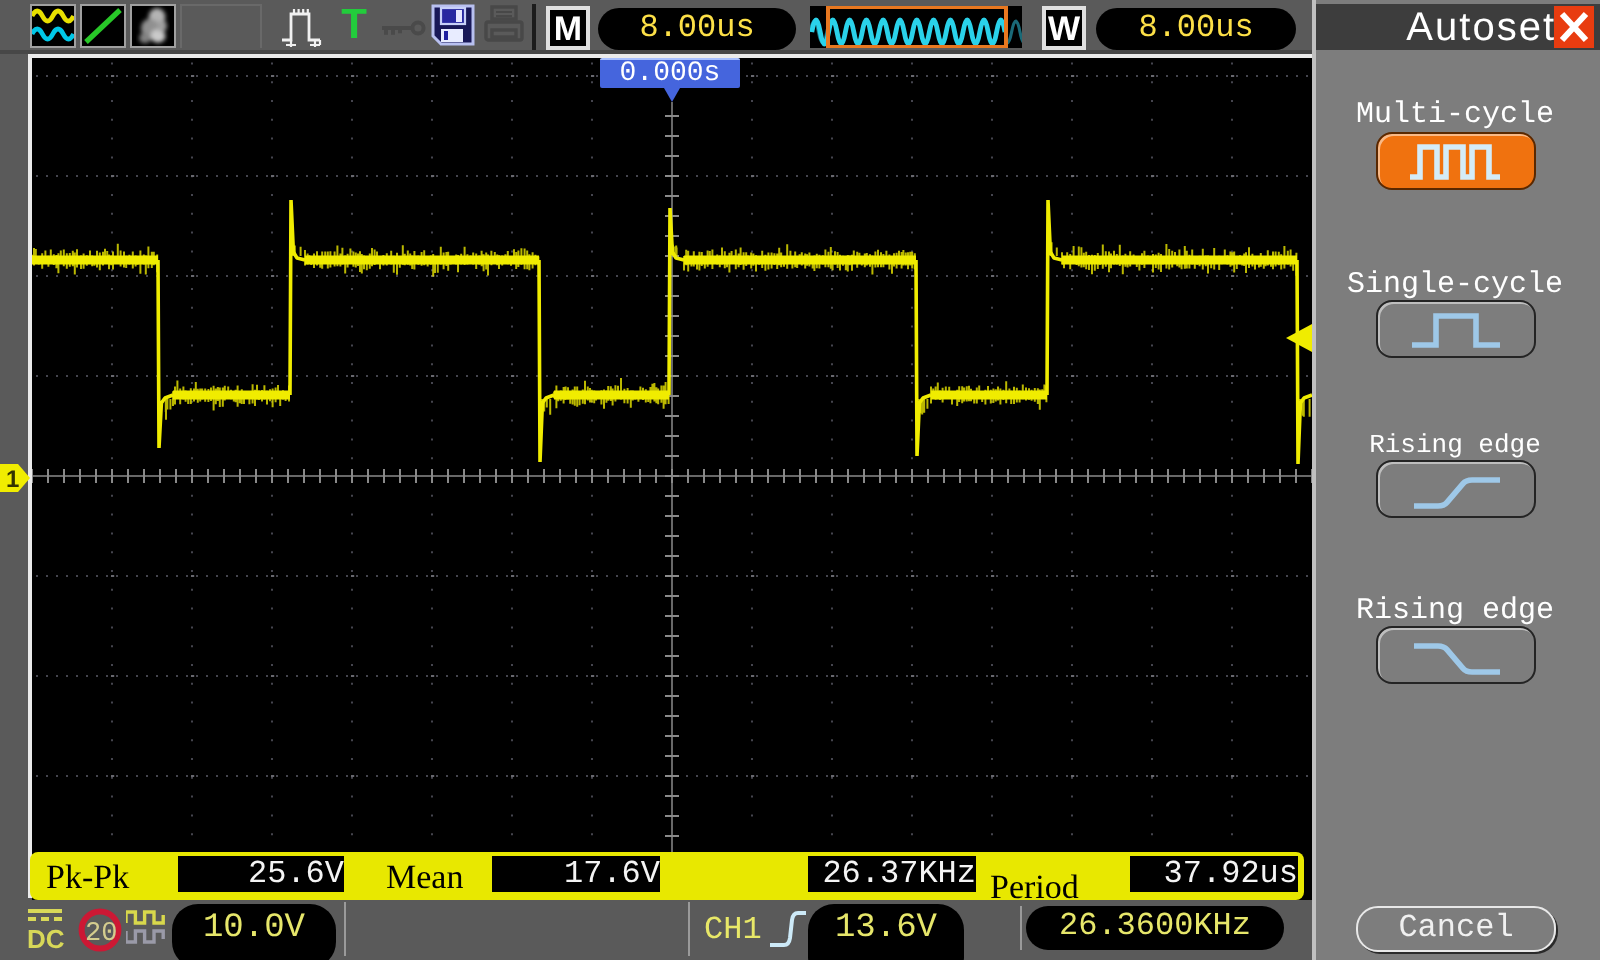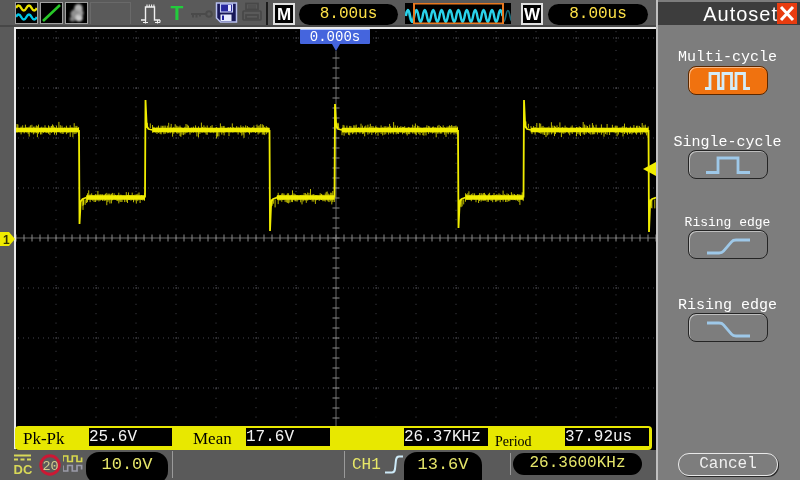--- a/index.html
+++ b/index.html
@@ -4,21 +4,21 @@
 * { margin:0; padding:0; box-sizing:border-box; }
 html,body { width:800px; height:480px; overflow:hidden; background:#5a5a5a;
   font-family:"Liberation Sans",sans-serif; }
 .abs { position:absolute; }
 .pill { position:absolute; background:#000; border-radius:11px; color:#fde047;
   font-family:"Liberation Mono",monospace; text-align:center; }
 .lbox { position:absolute; background:#000; border:2px solid #e0e0e0; color:#fff;
   font-weight:bold; text-align:center; }
 .ylabel { position:absolute; color:#000; font-family:Liberation Serif, serif; }
 .mbox { position:absolute; background:#000; color:#f4f4f4; font-family:"Liberation Mono",monospace;
-  text-align:left; }
+  text-align:right; }
 .bpill { position:absolute; background:#000; border-radius:13px; color:#e6e66a;
   font-family:"Liberation Mono",monospace; text-align:center; }
 .plabel { position:absolute; color:#fff; font-family:"Liberation Mono",monospace; text-align:center; width:145px; }
 .pbtn { position:absolute; left:687.5px; width:80px; height:29px; border-radius:8px;
   border:1px solid #242424; box-shadow:inset 1px 1px 0 rgba(255,255,255,.5); }
 </style></head>
 <body>
 
 <div class="abs" style="left:0;top:0;width:657px;height:27px;background:#5a5a5a"></div>
 <div class="abs" style="left:0;top:25px;width:657px;height:2px;background:#474747"></div>
@@ -126,21 +126,21 @@
 <text x="3" y="12.5" font-size="12" font-weight="bold" fill="#333300" font-family="Liberation Sans">1</text>
 </svg>
 
 <div class="abs" style="left:15px;top:426px;width:637px;height:23.5px;background:#e8e800;border-radius:4px"></div>
 <div class="ylabel" style="left:23px;top:429px;font-size:17px">Pk-Pk</div>
 <div class="mbox" style="left:89px;top:428px;width:83px;height:18px;font-size:16px;line-height:18px">25.6V</div>
 <div class="ylabel" style="left:193px;top:429px;font-size:17px">Mean</div>
 <div class="mbox" style="left:246px;top:428px;width:84px;height:18px;font-size:16px;line-height:18px">17.6V</div>
 <div class="ylabel" style="left:345px;top:404px;font-size:18px">Freq</div>
 <div class="mbox" style="left:404px;top:428px;width:84px;height:18px;font-size:16px;line-height:18px">26.37KHz</div>
-<div class="ylabel" style="left:495px;top:434px;font-size:14px">Period</div>
+<div class="ylabel" style="left:495px;top:434px;font-size:17px">Period</div>
 <div class="mbox" style="left:565px;top:428px;width:84px;height:18px;font-size:16px;line-height:18px">37.92us</div>
 
 <div class="abs" style="left:0;top:449.5px;width:656px;height:30.5px;background:#5a5a5a"></div>
 <svg class="abs" style="left:13px;top:454px" width="20" height="22" viewBox="0 0 20 22">
 <path d="M1,1.5 h17" stroke="#d8d858" stroke-width="2"></path>
 <path d="M1,5.5 h4 M7.5,5.5 h4 M14,5.5 h4" stroke="#d8d858" stroke-width="2"></path>
 <text x="0.5" y="20" font-size="13" font-weight="bold" fill="#d8d858" font-family="Liberation Sans">DC</text>
 </svg>
 <svg class="abs" style="left:39px;top:454px" width="22" height="22" viewBox="0 0 22 22">
 <circle cx="11" cy="11" r="9.2" fill="none" stroke="#cc1834" stroke-width="3"></circle>

